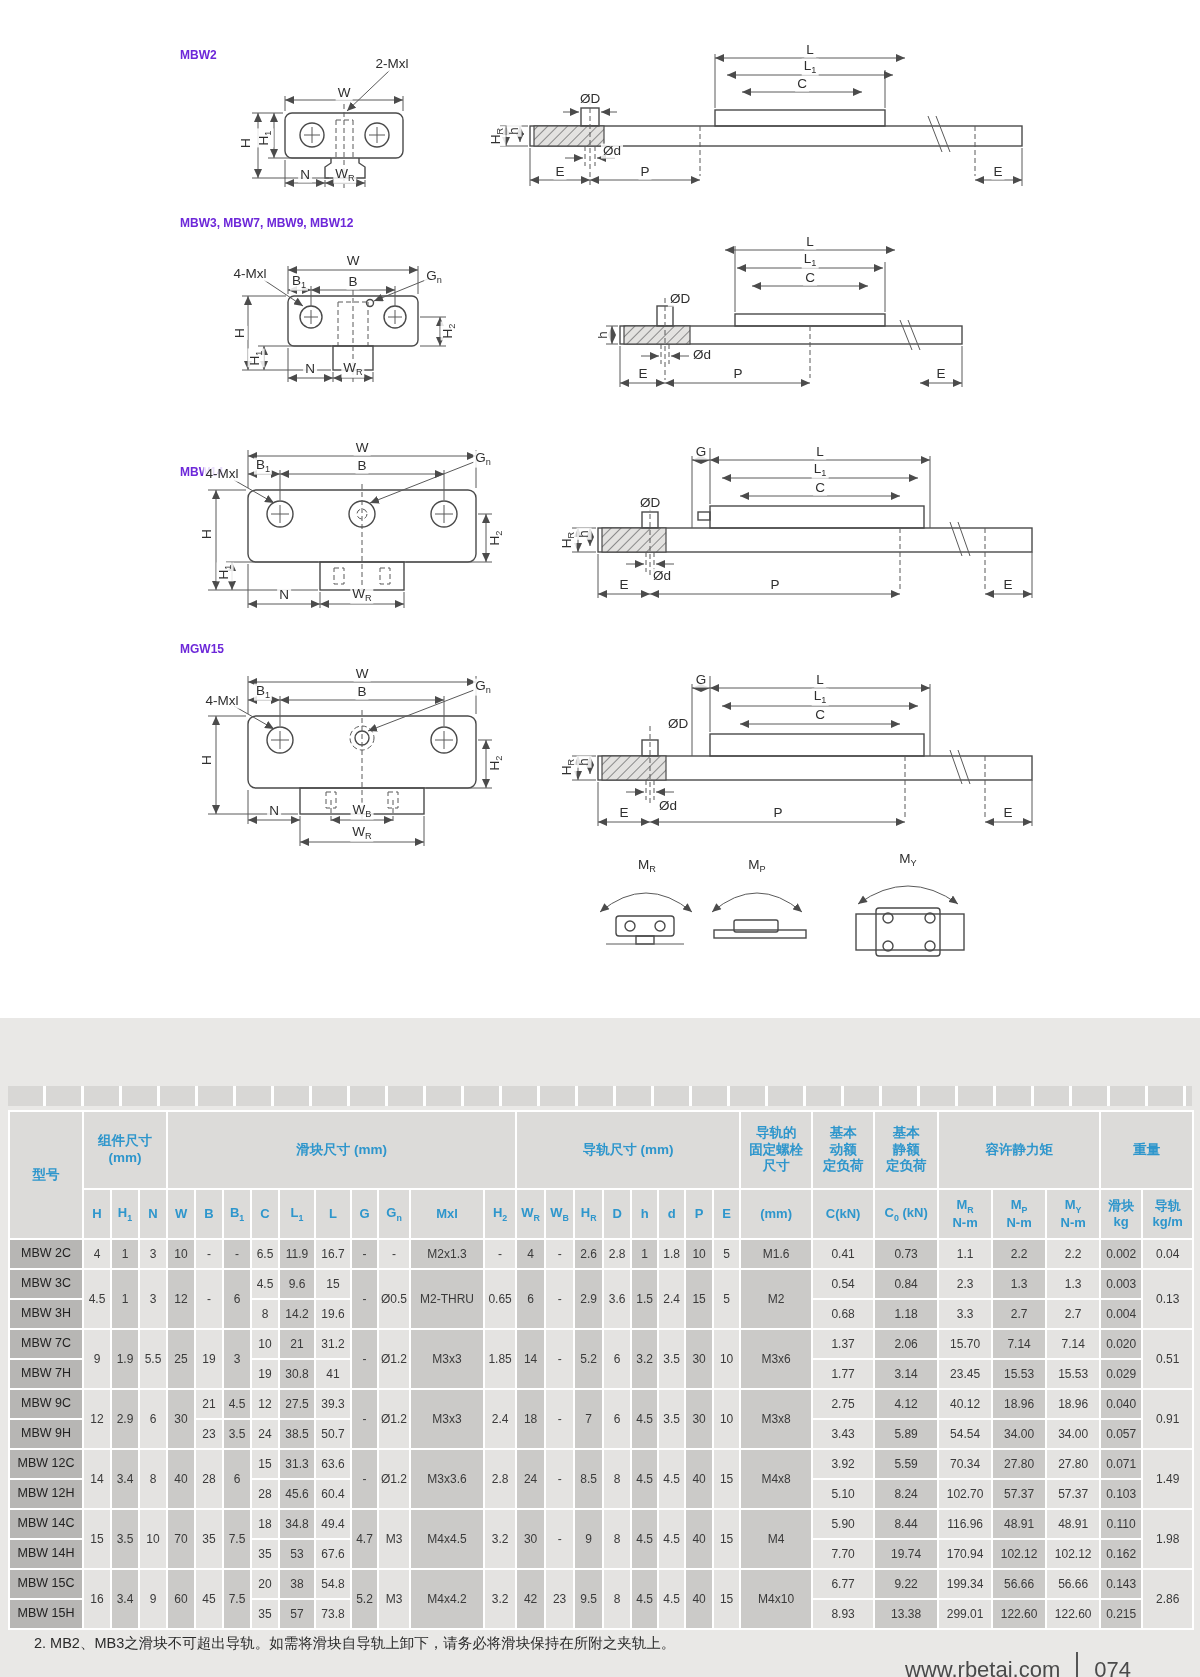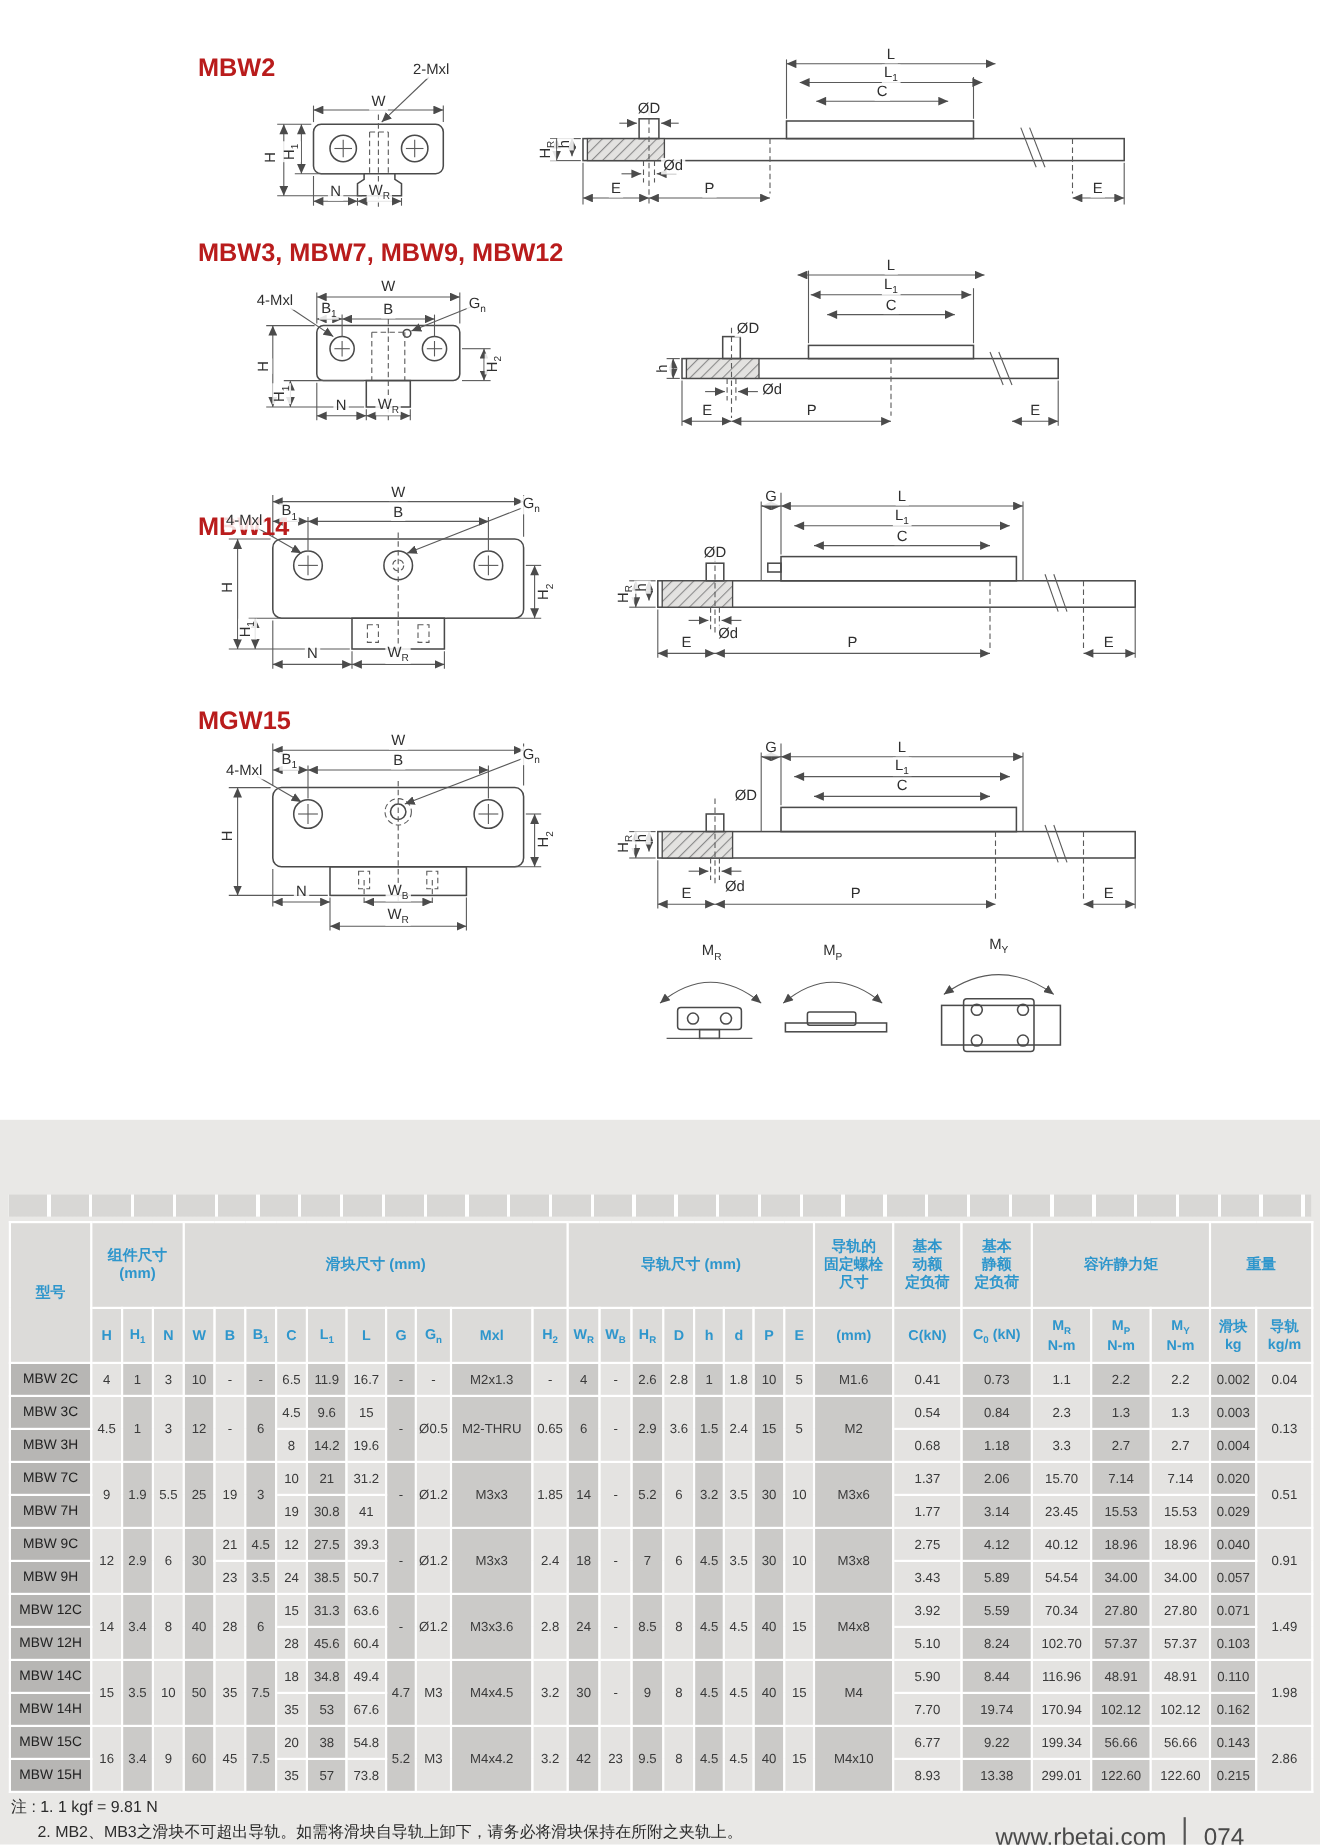--- a/index.html
+++ b/index.html
@@ -6,21 +6,21 @@
   body{width:1200px;height:1677px;position:relative;overflow:hidden;background:#ffffff;
        font-family:"Liberation Sans","DejaVu Sans",sans-serif;color:#333;}
   .band{position:absolute;left:0;top:1018px;width:1200px;height:659px;background:#e9e8e6;}
   .tickstrip{position:absolute;left:8px;top:1086px;width:1184px;height:20px;
        background:repeating-linear-gradient(90deg,#d8d7d5 0 35px,#ffffff 35px 38px);}
   svg.art{position:absolute;left:0;top:0;}
   .ol{fill:none;stroke:#4a4a4a;stroke-width:1.4;}
   .dl{fill:none;stroke:#5a5a5a;stroke-width:1;}
   .dsh{fill:none;stroke:#5a5a5a;stroke-width:1;stroke-dasharray:5 3;}
   .hl{stroke:#4a4a4a;stroke-width:1.2;}
-  .draw-title{position:absolute;color:#b91c1c;font-size:23px;font-weight:bold;white-space:nowrap;}
+  .draw-title{position:absolute;color:#6d28d9;font-size:12px;font-weight:bold;white-space:nowrap;}
   .dim-label{position:absolute;transform:translate(-50%,-50%);font-size:13.5px;color:#2f2f2f;
        white-space:nowrap;background:rgba(255,255,255,0.85);padding:0 2px;line-height:1.1;}
   .dim-label.rot{transform:translate(-50%,-50%) rotate(-90deg);}
   sub{font-size:68%;}
   table.spec{position:absolute;left:8px;top:1110px;width:1184px;border-collapse:collapse;
        table-layout:fixed;font-size:12px;color:#3a3a3a;}
   table.spec th,table.spec td{border:2px solid #ffffff;text-align:center;vertical-align:middle;
        padding:0;overflow:hidden;line-height:1.25;}
   table.spec th{color:#2e96cc;font-weight:bold;background:#dcdbd9;font-size:13.5px;}
   table.spec tr.g th{height:76px;}
@@ -717,21 +717,21 @@
         <td class="light">102.70</td>
         <td class="shade">57.37</td>
         <td class="light">57.37</td>
         <td class="shade">0.103</td>
       </tr>
       <tr>
         <td class="model">MBW 14C</td>
         <td rowspan="2" class="light">15</td>
         <td rowspan="2" class="shade">3.5</td>
         <td rowspan="2" class="light">10</td>
-        <td rowspan="2" class="shade">50</td>
+        <td rowspan="2" class="shade">70</td>
         <td rowspan="2" class="light">35</td>
         <td rowspan="2" class="shade">7.5</td>
         <td class="light">18</td>
         <td class="shade">34.8</td>
         <td class="light">49.4</td>
         <td rowspan="2" class="shade">4.7</td>
         <td rowspan="2" class="light">M3</td>
         <td rowspan="2" class="shade">M4x4.5</td>
         <td rowspan="2" class="light">3.2</td>
         <td rowspan="2" class="shade">30</td>
@@ -804,21 +804,20 @@
         <td class="shade">13.38</td>
         <td class="light">299.01</td>
         <td class="shade">122.60</td>
         <td class="light">122.60</td>
         <td class="shade">0.215</td>
       </tr>
     </tbody>
 </table>
 
 <div class="notes">
-  <div>注 : 1. 1 kgf = 9.81 N</div>
   <div class="n2">2. MB2、MB3之滑块不可超出导轨。如需将滑块自导轨上卸下，请务必将滑块保持在所附之夹轨上。</div>
 </div>
 
 <div class="sitebox">
   <span>www.rbetai.com</span>
   <span class="sitebar"></span>
   <span>074</span>
 </div>
 
 </body></html>

